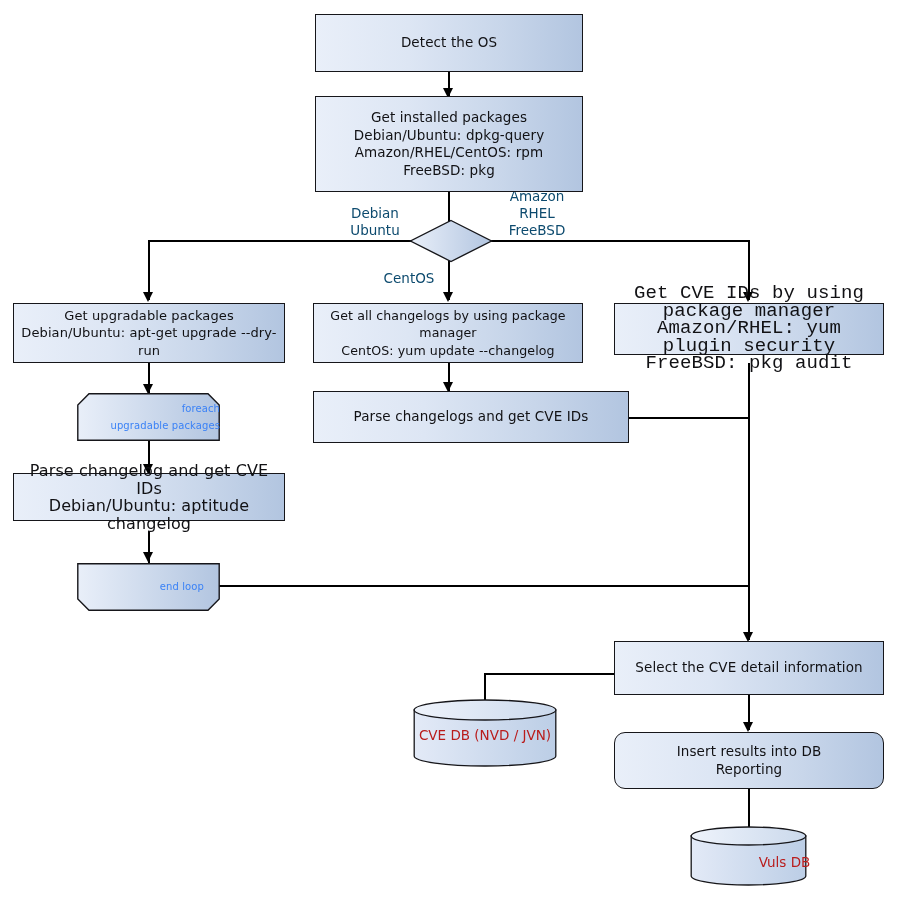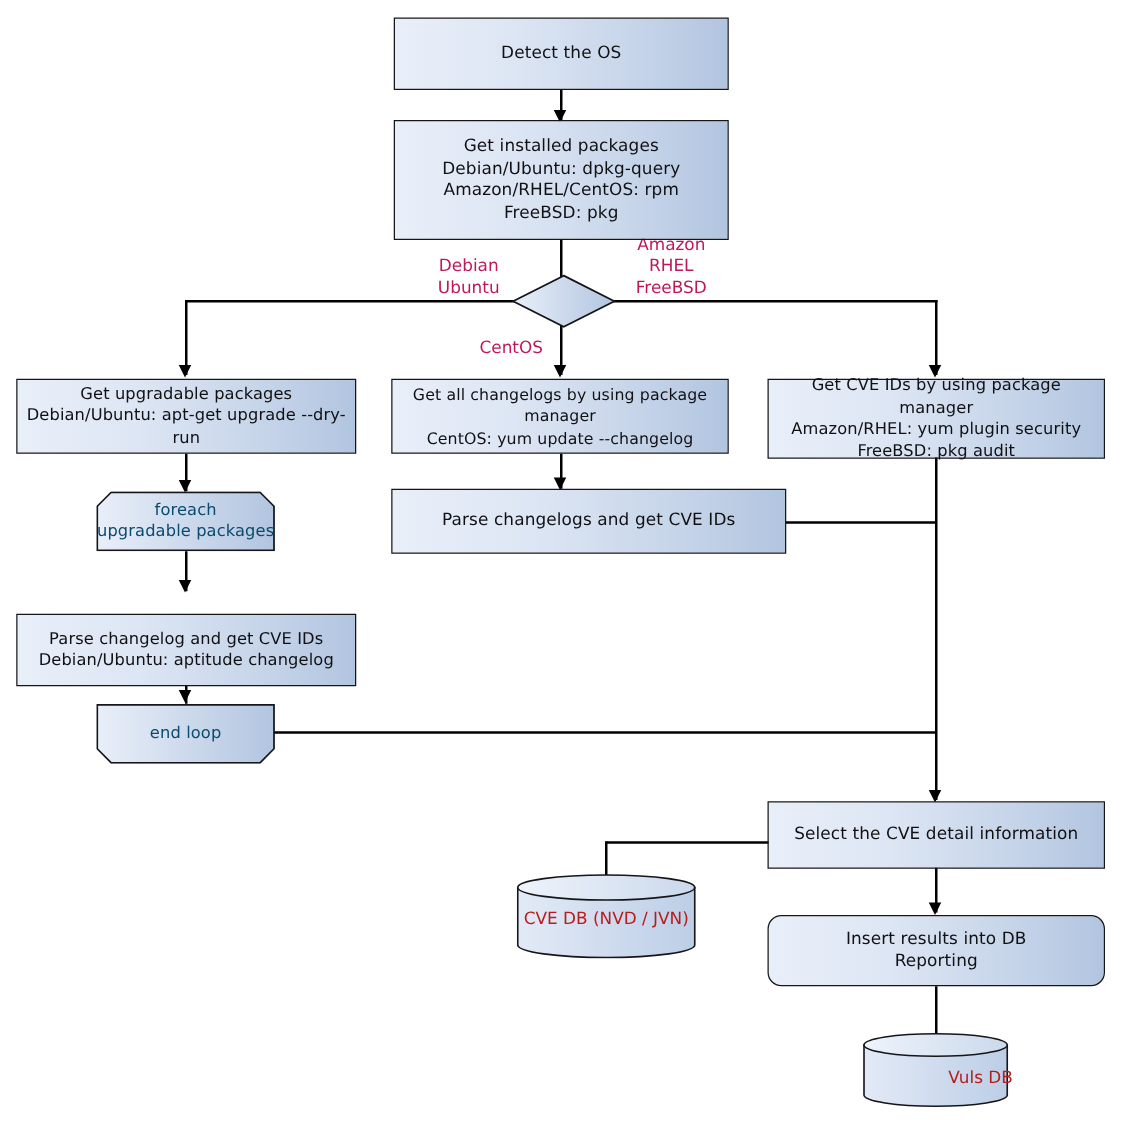--- a/index.html
+++ b/index.html
@@ -40,36 +40,36 @@
   
   .loop-start {
     border: none;
     background: none;
     padding: 0;
   }
   
   .loop-end {
     border: none;
     background: none;
-    padding: 0;
+    padding: 16px;
   }
   .loop-svg {
     position: absolute;
     left: 0;
     top: 0;
   }
   .loop-label {
     position: relative;
     z-index: 2;
     width: 100%;
-    text-align: center;
+    text-align: right;
     white-space: pre-line;
-    font-size: 13px;
+    font-size: 10px;
     line-height: 17.5px;
-    color: #0c4a6e;
+    color: #3b82f6;
   }
 
   
   .diamond-wrap {
     position: absolute;
   }
 
   
   .cylinder {
     position: absolute;
@@ -99,21 +99,21 @@
     border-left: 5.5px solid transparent;
     border-right: 5.5px solid transparent;
     border-top: 10px solid #000000;
   }
 
   
   .edge-label {
     position: absolute;
     font-size: 13.5px;
     line-height: 17px;
-    color: #be185d;
+    color: #0c4a6e;
     white-space: pre-line;
     text-align: center;
   }
 </style>
 </head>
 <body>
 
 <div id="canvas">
 
   <div class="conn conn-v" style="left:448px; top:72px; height:24px;"></div>
@@ -184,41 +184,41 @@
       <polygon points="42,1.5 82.5,22 42,42.5 1.5,22" fill="url(#gradDiamond)" stroke="#16161a" stroke-width="1.4"></polygon>
     </svg>
   </div>
 
   <div class="node" style="left:13px; top:303px; width:272px; height:60px; font-size:13px;">Get upgradable packages
 Debian/Ubuntu: apt-get upgrade --dry-run</div>
 
   <div class="node" style="left:313px; top:303px; width:270px; height:60px; font-size:12.6px;">Get all changelogs by using package manager
 CentOS: yum update --changelog</div>
 
-  <div class="node" style="left:614px; top:303px; width:270px; height:64px; font-size:13px;">Get CVE IDs by using package manager
+  <div class="node" style="left:614px; top:303px; width:270px; height:52px; font-size:19px;font-family:Liberation Mono, monospace;">Get CVE IDs by using package manager
 Amazon/RHEL: yum plugin security
 FreeBSD: pkg audit</div>
 
   <div class="node loop-start" style="left:77px; top:393px; width:143px; height:48px; display:flex; align-items:center; justify-content:center;">
     <svg class="loop-svg" width="143" height="48" viewBox="0 0 143 48">
       <defs>
         <linearGradient id="gradLoopStart" x1="0" y1="0" x2="1" y2="0">
           <stop offset="0%" stop-color="#e9eff9"></stop>
           <stop offset="100%" stop-color="#b2c5e0"></stop>
         </linearGradient>
       </defs>
       <path d="M 0.8,47.2 L 0.8,12 L 12,0.8 L 131,0.8 L 142.2,12 L 142.2,47.2 Z" fill="url(#gradLoopStart)" stroke="#16161a" stroke-width="1.4"></path>
     </svg>
     <span class="loop-label">foreach
 upgradable  packages</span>
   </div>
 
   <div class="node" style="left:313px; top:391px; width:316px; height:52px;">Parse changelogs and get CVE IDs</div>
 
-  <div class="node" style="left:13px; top:491px; width:272px; height:58px; font-size:13px;">Parse changelog and get  CVE IDs
+  <div class="node" style="left:13px; top:473px; width:272px; height:48px; font-size:16px;">Parse changelog and get  CVE IDs
 Debian/Ubuntu: aptitude changelog</div>
 
   <div class="node loop-end" style="left:77px; top:563px; width:143px; height:48px; display:flex; align-items:center; justify-content:center;">
     <svg class="loop-svg" width="143" height="48" viewBox="0 0 143 48">
       <defs>
         <linearGradient id="gradLoopEnd" x1="0" y1="0" x2="1" y2="0">
           <stop offset="0%" stop-color="#e9eff9"></stop>
           <stop offset="100%" stop-color="#b2c5e0"></stop>
         </linearGradient>
       </defs>

